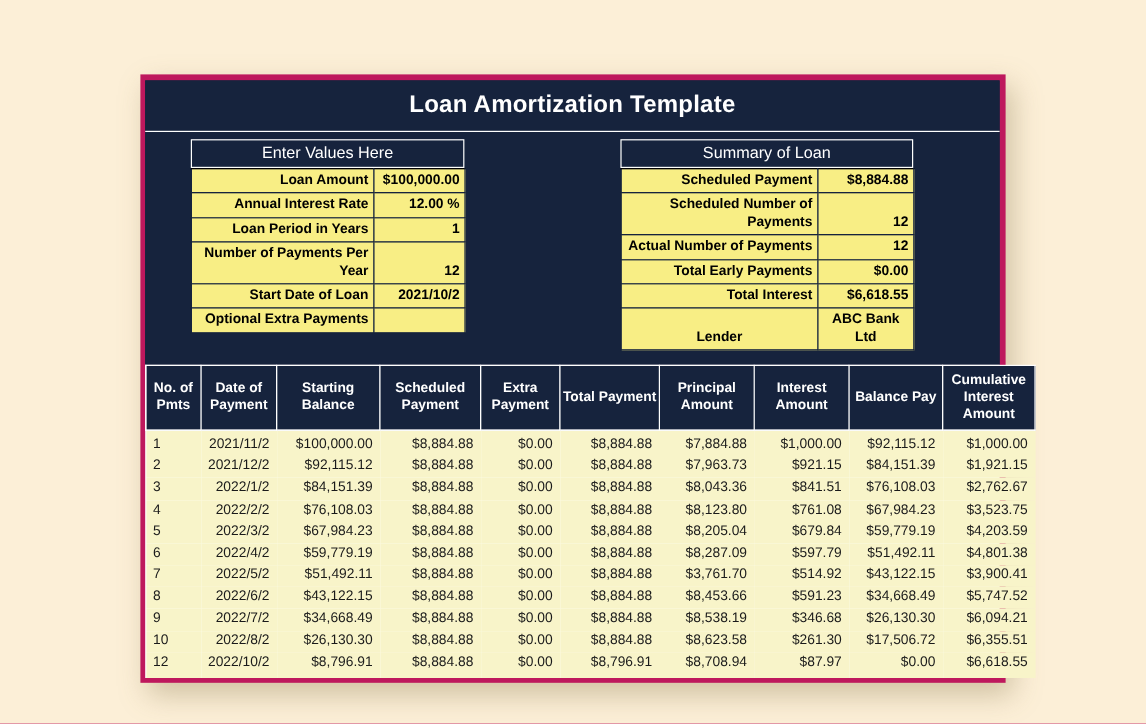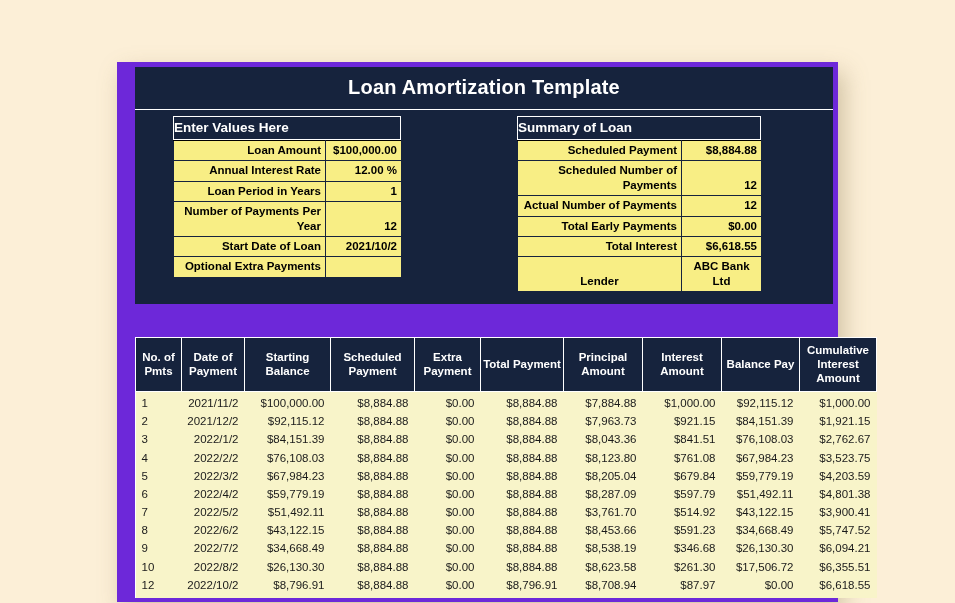--- a/index.html
+++ b/index.html
@@ -15,23 +15,23 @@
     overflow: hidden;
     position: relative;
   }
 
   
   #card {
     position: absolute;
     left: 117px;
     top: 62px;
     width: 721px;
-    background: #6d28d9;
+    background: #be185d;
     box-shadow: 6px 10px 22px rgba(140,120,80,0.38);
-    padding: 5px 5px 4px 18px;
+    padding: 5px 5px 4px 4px;
     box-sizing: border-box;
   }
 
   
   #top-block {
     background: #16233d;
     padding: 0;
   }
   #title-bar {
     background: #16233d;
@@ -50,23 +50,23 @@
     align-items: flex-start;
   }
   .spacer-l { width: 38px; flex: none; }
   .spacer-m { flex: 1 1 auto; min-width: 10px; }
   .spacer-r { width: 72px; flex: none; }
 
   .panel { flex: none; }
   .panel-head {
     background: #16233d;
     color: #ffffff;
-    font-weight: bold;
+    font-weight: normal;
     font-size: 13.5px;
-    text-align: left;
+    text-align: center;
     padding: 3px 0 4px 0;
     border: 1px solid #ffffff;
     box-sizing: border-box;
   }
   table.panel-tbl {
     border-collapse: collapse;
     width: 100%;
     table-layout: fixed;
   }
   table.panel-tbl td {
@@ -104,21 +104,20 @@
   }
   td.lender-val {
     text-align: center;
     font-size: 12px;
   }
 
   
   #amort-wrap {
     background: #ffffff;
     padding: 0;
-    margin-top: 33px;
   }
   table#amort {
     border-collapse: collapse;
     width: 100%;
     table-layout: fixed;
   }
   table#amort thead th {
     background: #16233d;
     color: #ffffff;
     font-size: 11.5px;

